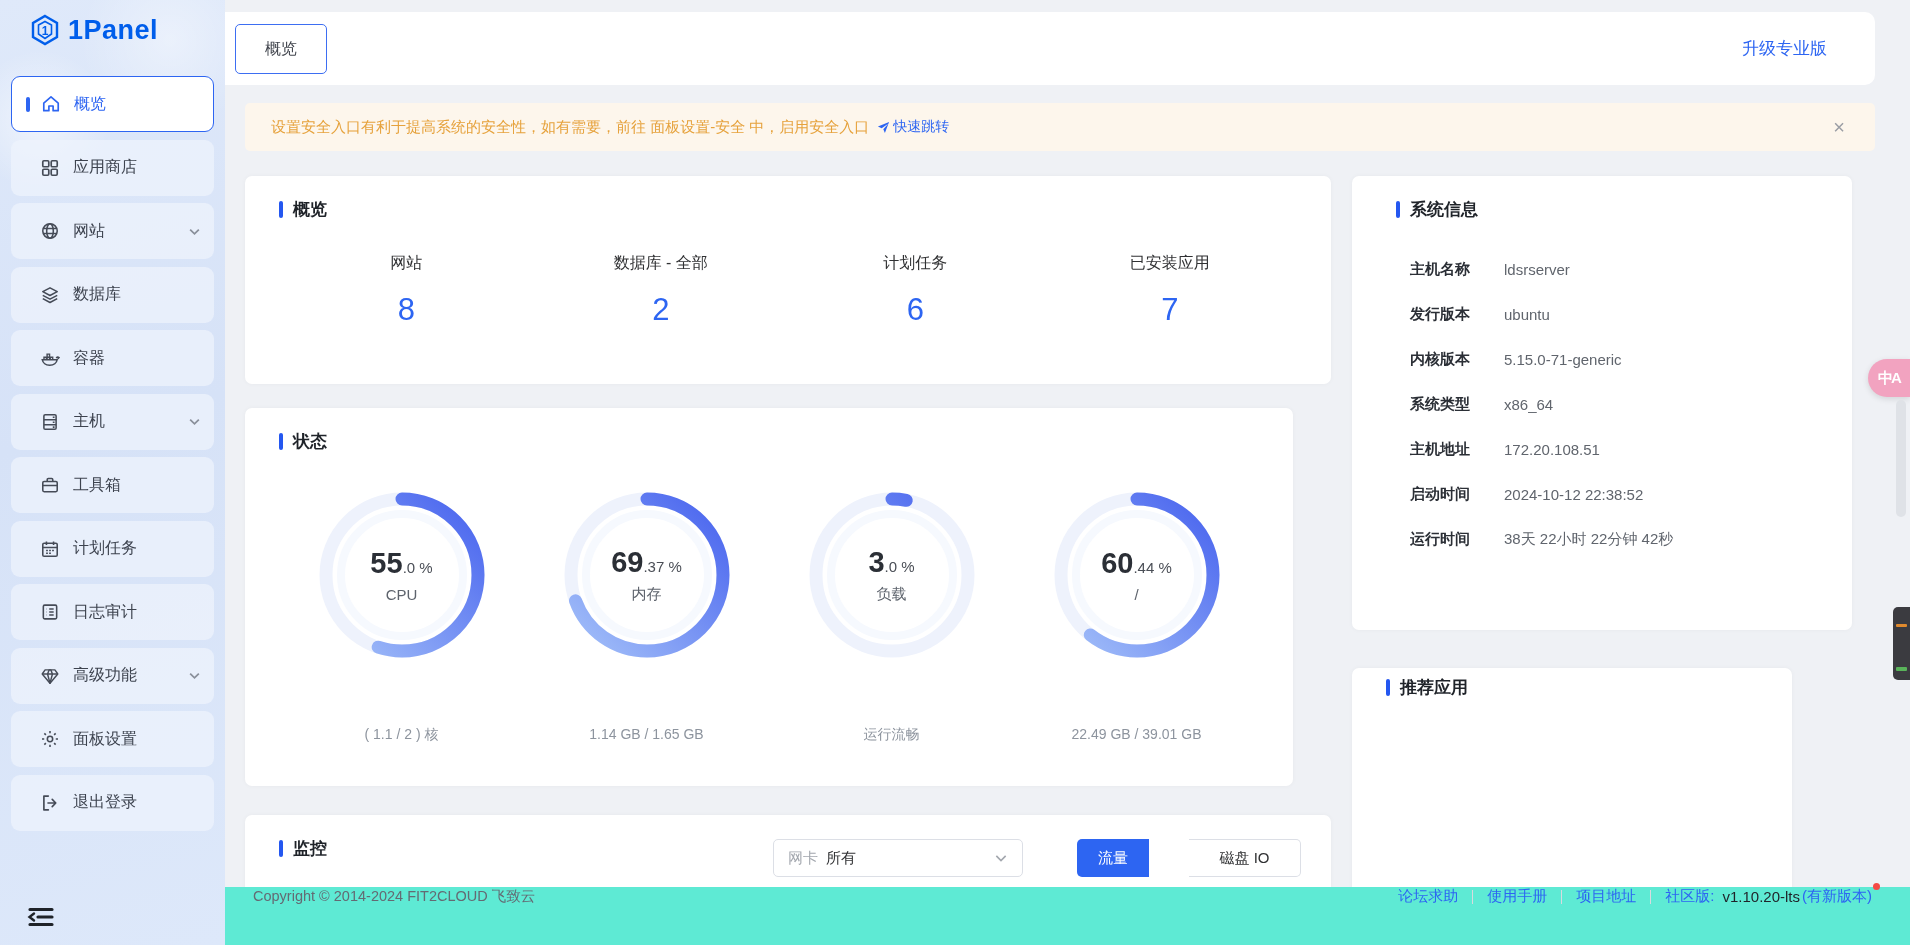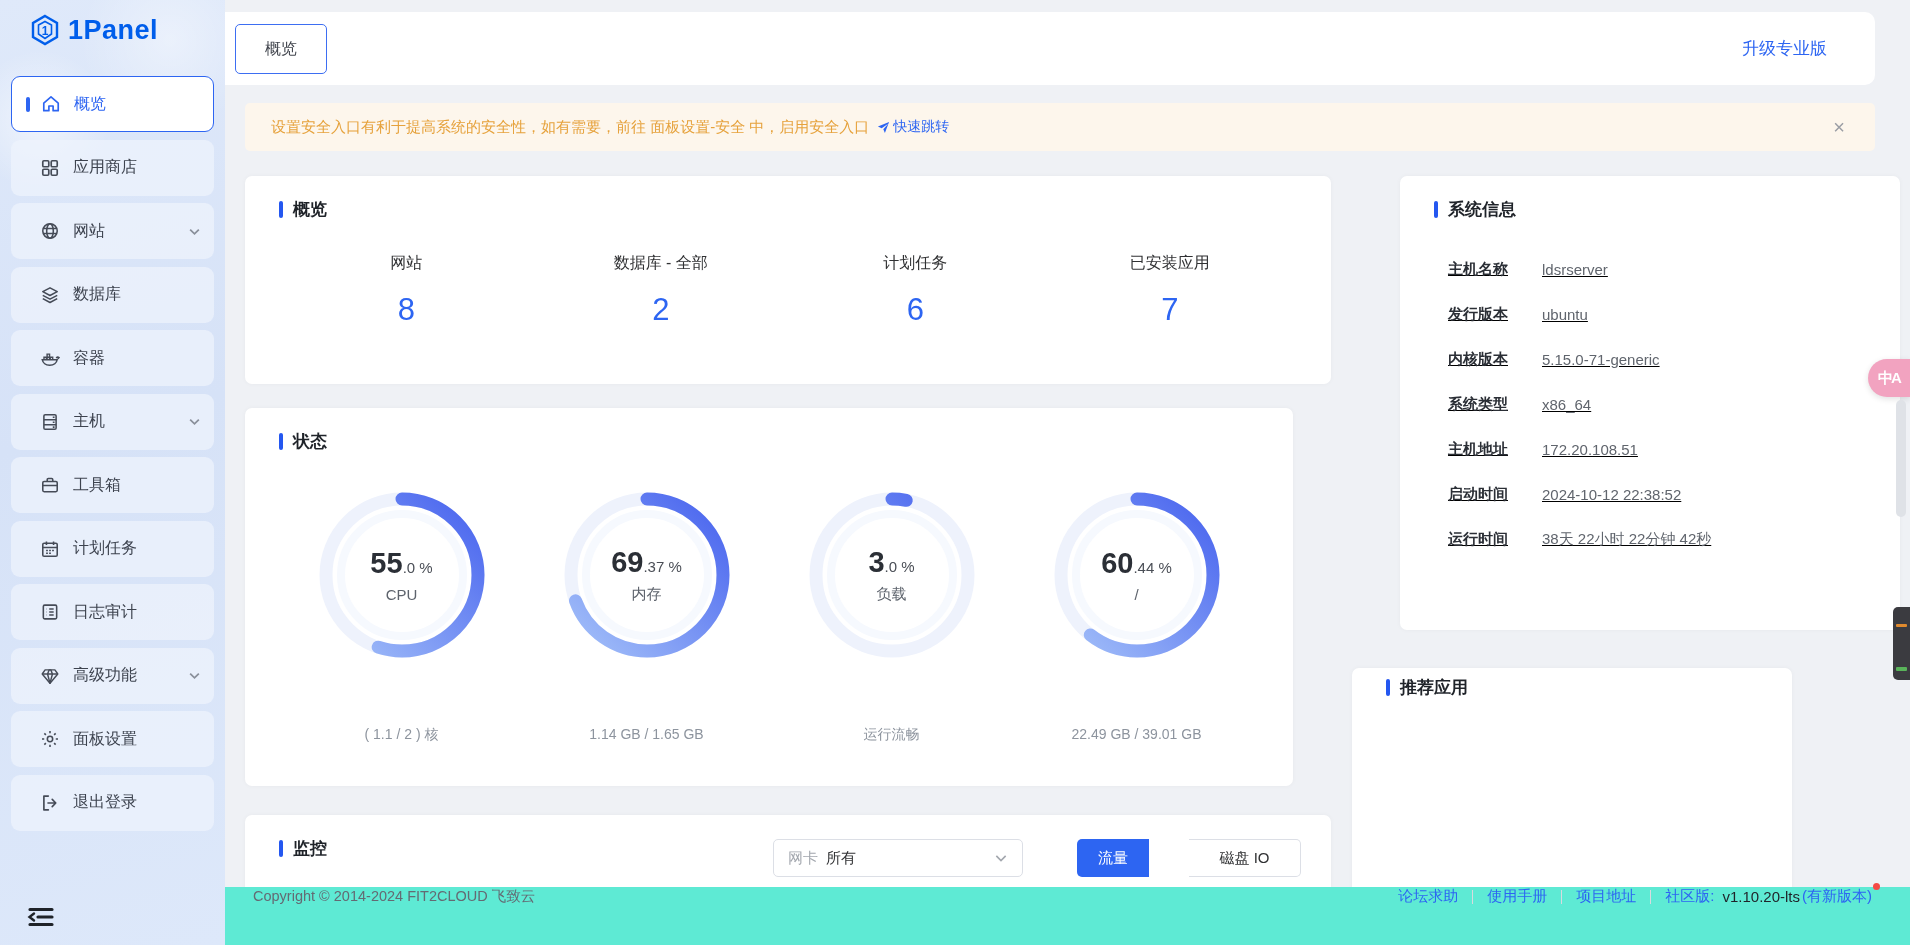--- a/index.html
+++ b/index.html
@@ -64,22 +64,22 @@
   .net-select{width:250px;height:38px;border:1px solid #dcdfe6;border-radius:5px;background:#fff;display:flex;align-items:center;
     padding:0 14px;box-sizing:border-box;font-size:15px;cursor:pointer;margin-right:14px;}
   .sel-prefix{color:#a3a7ae;margin-right:8px;}
   .sel-value{color:#303133;}
   .sel-chevron{margin-left:auto;color:#a3a7ae;width:14px;height:14px;}
   .btn-group{display:flex;}
   .btn{height:38px;display:flex;align-items:center;justify-content:center;font-size:15px;cursor:pointer;box-sizing:border-box;margin-left:40px;}
   .btn-primary{width:72px;background:#2d65f2;color:#fff;border-radius:5px 0 0 5px;}
   .btn-plain{width:112px;background:#fff;color:#303133;border:1px solid #dcdfe6;border-left:none;border-radius:0 5px 5px 0;}
 
-  .sysinfo-card{left:1400px;top:176px;width:500px;height:454px;padding:22px 34px;}
-  .sys-rows{margin-top:26px;text-decoration:underline;}
+  .sysinfo-card{left:1352px;top:176px;width:500px;height:454px;padding:22px 44px;}
+  .sys-rows{margin-top:26px;}
   .sys-row{display:flex;align-items:center;height:45px;padding-left:14px;}
   .sys-label{width:94px;flex:0 0 auto;font-size:15px;font-weight:700;color:#2b2f36;}
   .sys-value{font-size:15px;color:#60656d;}
 
   .apps-card{left:1352px;top:668px;width:440px;height:280px;padding:8px 34px;}
 
   
   .footer{position:absolute;left:225px;top:887px;width:1685px;height:58px;background:#5eead4;z-index:5;
     display:flex;align-items:flex-start;padding:0 28px;box-sizing:border-box;}
   .copyright{font-size:14.5px;color:#646a73;}

